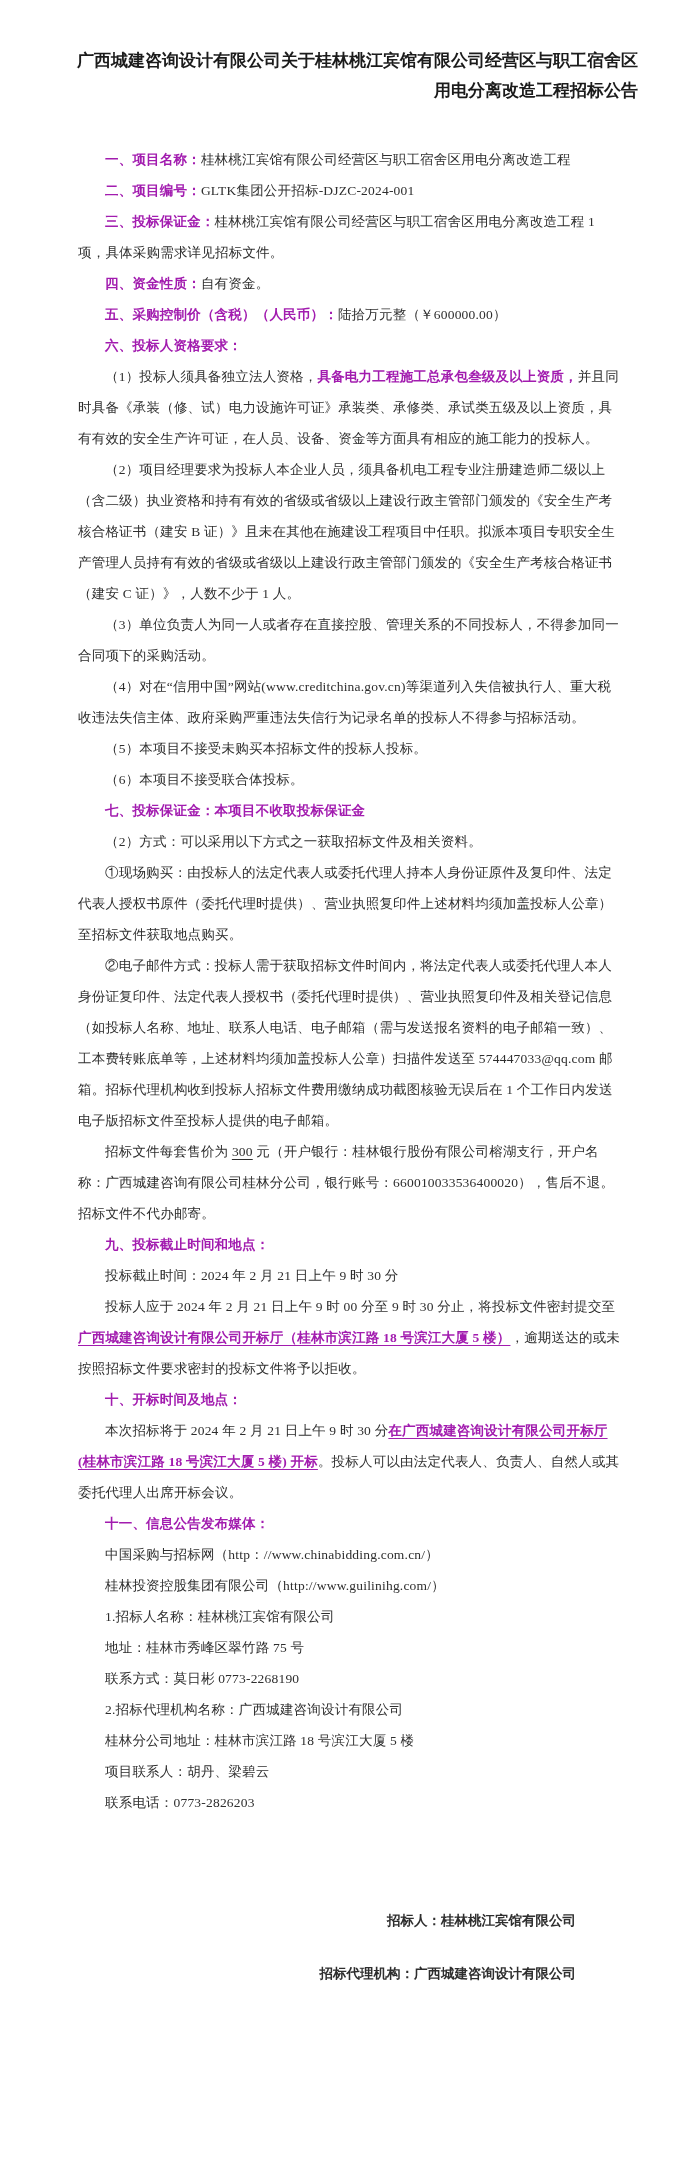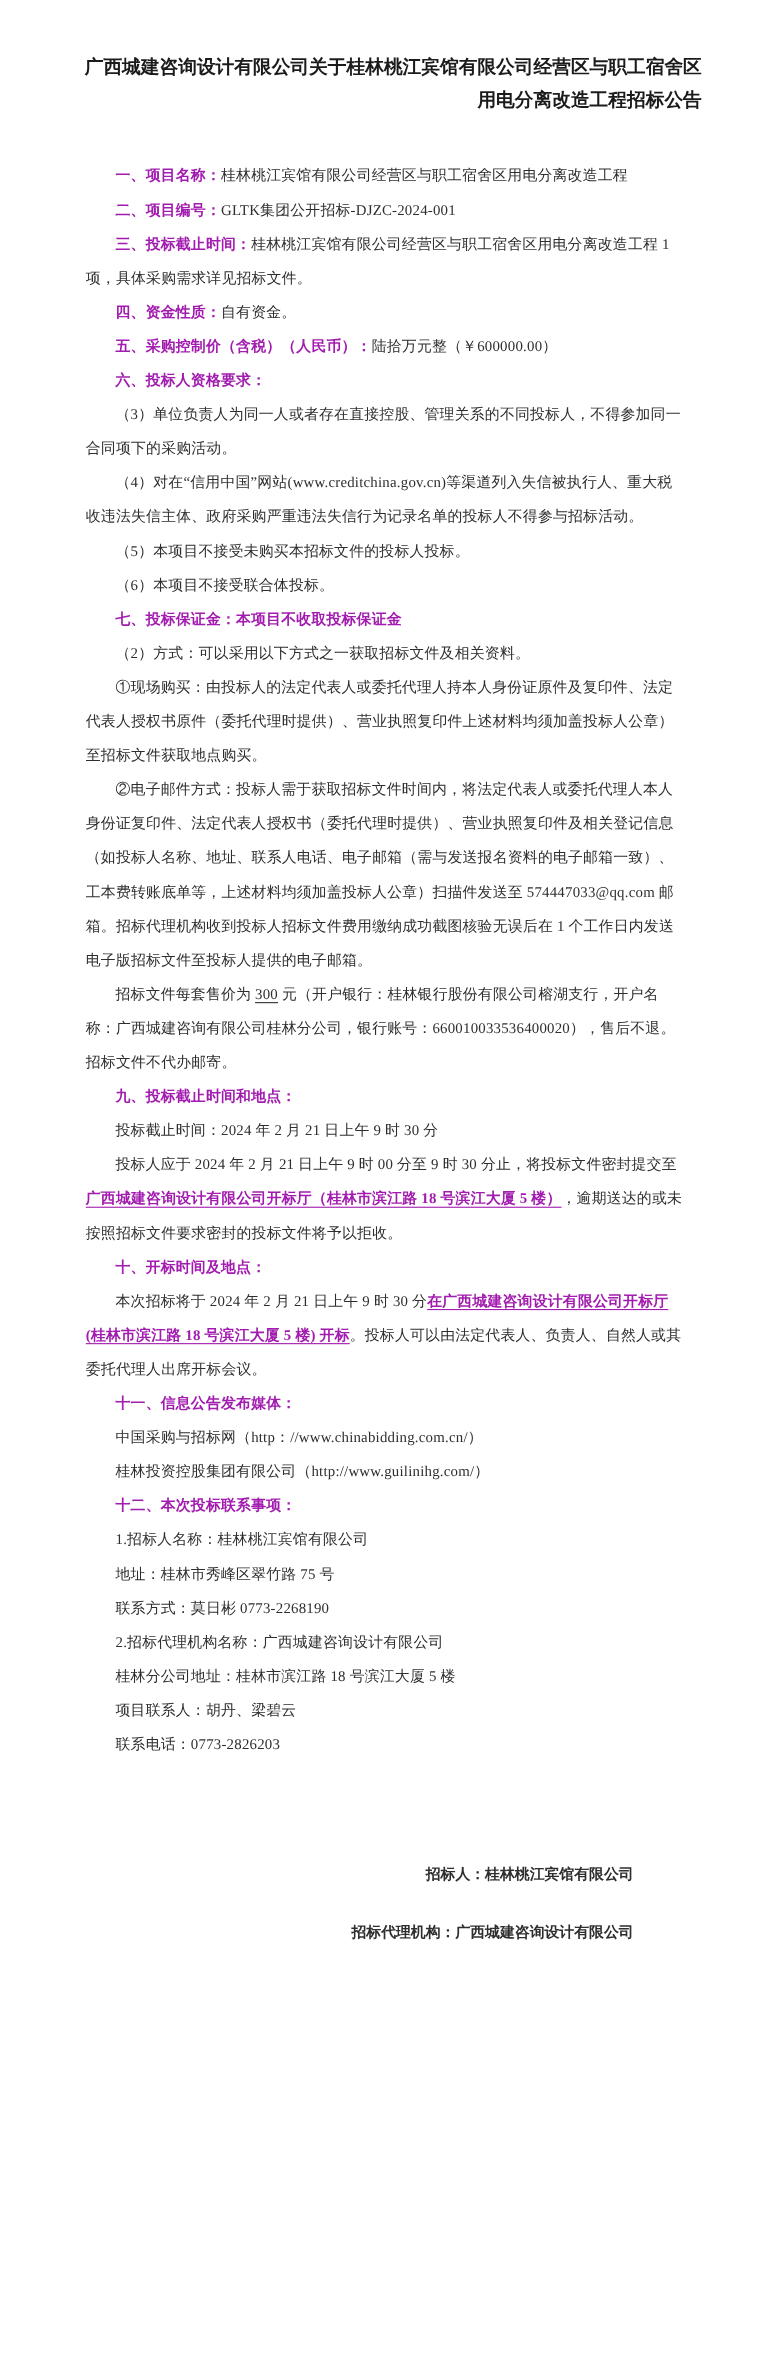--- a/index.html
+++ b/index.html
@@ -56,42 +56,43 @@
   }
 </style>
 </head>
 <body>
 
 <div class="page">
   <h1 class="title">广西城建咨询设计有限公司关于桂林桃江宾馆有限公司经营区与职工宿舍区用电分离改造工程招标公告</h1>
   <div class="doc-body">
       <p class="para"><span class="b">一、项目名称：</span><span>桂林桃江宾馆有限公司经营区与职工宿舍区用电分离改造工程</span></p>
       <p class="para"><span class="b">二、项目编号：</span><span>GLTK集团公开招标-DJZC-2024-001</span></p>
-      <p class="para"><span class="b">三、投标截止时间：</span><span>桂林桃江宾馆有限公司经营区与职工宿舍区用电分离改造工程 1 项，具体采购需求详见招标文件。</span></p>
+      <p class="para"><span class="b">三、投标保证金：</span><span>桂林桃江宾馆有限公司经营区与职工宿舍区用电分离改造工程 1 项，具体采购需求详见招标文件。</span></p>
       <p class="para"><span class="b">四、资金性质：</span><span>自有资金。</span></p>
       <p class="para"><span class="b">五、采购控制价（含税）（人民币）：</span><span>陆拾万元整（￥600000.00）</span></p>
       <p class="para"><span class="b">六、投标人资格要求：</span></p>
+      <p class="para"><span>（1）投标人须具备独立法人资格，</span><span class="b">具备电力工程施工总承包叁级及以上资质，</span><span>并且同时具备《承装（修、试）电力设施许可证》承装类、承修类、承试类五级及以上资质，具有有效的安全生产许可证，在人员、设备、资金等方面具有相应的施工能力的投标人。</span></p>
+      <p class="para"><span>（2）项目经理要求为投标人本企业人员，须具备机电工程专业注册建造师二级以上（含二级）执业资格和持有有效的省级或省级以上建设行政主管部门颁发的《安全生产考核合格证书（建安 B 证）》且未在其他在施建设工程项目中任职。拟派本项目专职安全生产管理人员持有有效的省级或省级以上建设行政主管部门颁发的《安全生产考核合格证书（建安 C 证）》，人数不少于 1 人。</span></p>
       <p class="para"><span>（3）单位负责人为同一人或者存在直接控股、管理关系的不同投标人，不得参加同一合同项下的采购活动。</span></p>
       <p class="para"><span>（4）对在“信用中国”网站(www.creditchina.gov.cn)等渠道列入失信被执行人、重大税收违法失信主体、政府采购严重违法失信行为记录名单的投标人不得参与招标活动。</span></p>
       <p class="para"><span>（5）本项目不接受未购买本招标文件的投标人投标。</span></p>
       <p class="para"><span>（6）本项目不接受联合体投标。</span></p>
       <p class="para"><span class="b">七、投标保证金：本项目不收取投标保证金</span></p>
       <p class="para"><span>（2）方式：可以采用以下方式之一获取招标文件及相关资料。</span></p>
       <p class="para"><span>①现场购买：由投标人的法定代表人或委托代理人持本人身份证原件及复印件、法定代表人授权书原件（委托代理时提供）、营业执照复印件上述材料均须加盖投标人公章）至招标文件获取地点购买。</span></p>
       <p class="para"><span>②电子邮件方式：投标人需于获取招标文件时间内，将法定代表人或委托代理人本人身份证复印件、法定代表人授权书（委托代理时提供）、营业执照复印件及相关登记信息（如投标人名称、地址、联系人电话、电子邮箱（需与发送报名资料的电子邮箱一致）、工本费转账底单等，上述材料均须加盖投标人公章）扫描件发送至 574447033@qq.com 邮箱。招标代理机构收到投标人招标文件费用缴纳成功截图核验无误后在 1 个工作日内发送电子版招标文件至投标人提供的电子邮箱。</span></p>
       <p class="para"><span>招标文件每套售价为 </span><span class="u">300</span><span> 元（开户银行：桂林银行股份有限公司榕湖支行，开户名称：广西城建咨询有限公司桂林分公司，银行账号：660010033536400020），售后不退。招标文件不代办邮寄。</span></p>
       <p class="para"><span class="b">九、投标截止时间和地点：</span></p>
       <p class="para"><span>投标截止时间：2024 年 2 月 21 日上午 9 时 30 分</span></p>
       <p class="para"><span>投标人应于 2024 年 2 月 21 日上午 9 时 00 分至 9 时 30 分止，将投标文件密封提交至</span><span class="b u">广西城建咨询设计有限公司开标厅（桂林市滨江路 18 号滨江大厦 5 楼）</span><span>，逾期送达的或未按照招标文件要求密封的投标文件将予以拒收。</span></p>
       <p class="para"><span class="b">十、开标时间及地点：</span></p>
       <p class="para"><span>本次招标将于 2024 年 2 月 21 日上午 9 时 30 分</span><span class="b u">在广西城建咨询设计有限公司开标厅(桂林市滨江路 18 号滨江大厦 5 楼) 开标</span><span>。投标人可以由法定代表人、负责人、自然人或其委托代理人出席开标会议。</span></p>
       <p class="para"><span class="b">十一、信息公告发布媒体：</span></p>
       <p class="para"><span>中国采购与招标网（http：//www.chinabidding.com.cn/）</span></p>
       <p class="para"><span>桂林投资控股集团有限公司（http://www.guilinihg.com/）</span></p>
-      <p class="para"><span class="b">十二、本次投标联系事项：</span></p>
       <p class="para"><span>1.招标人名称：桂林桃江宾馆有限公司</span></p>
       <p class="para"><span>地址：桂林市秀峰区翠竹路 75 号</span></p>
       <p class="para"><span>联系方式：莫日彬 0773-2268190</span></p>
       <p class="para"><span>2.招标代理机构名称：广西城建咨询设计有限公司</span></p>
       <p class="para"><span>桂林分公司地址：桂林市滨江路 18 号滨江大厦 5 楼</span></p>
       <p class="para"><span>项目联系人：胡丹、梁碧云</span></p>
       <p class="para"><span>联系电话：0773-2826203</span></p>
     </div>
   <div class="signature">
     <p>招标人：桂林桃江宾馆有限公司</p>

